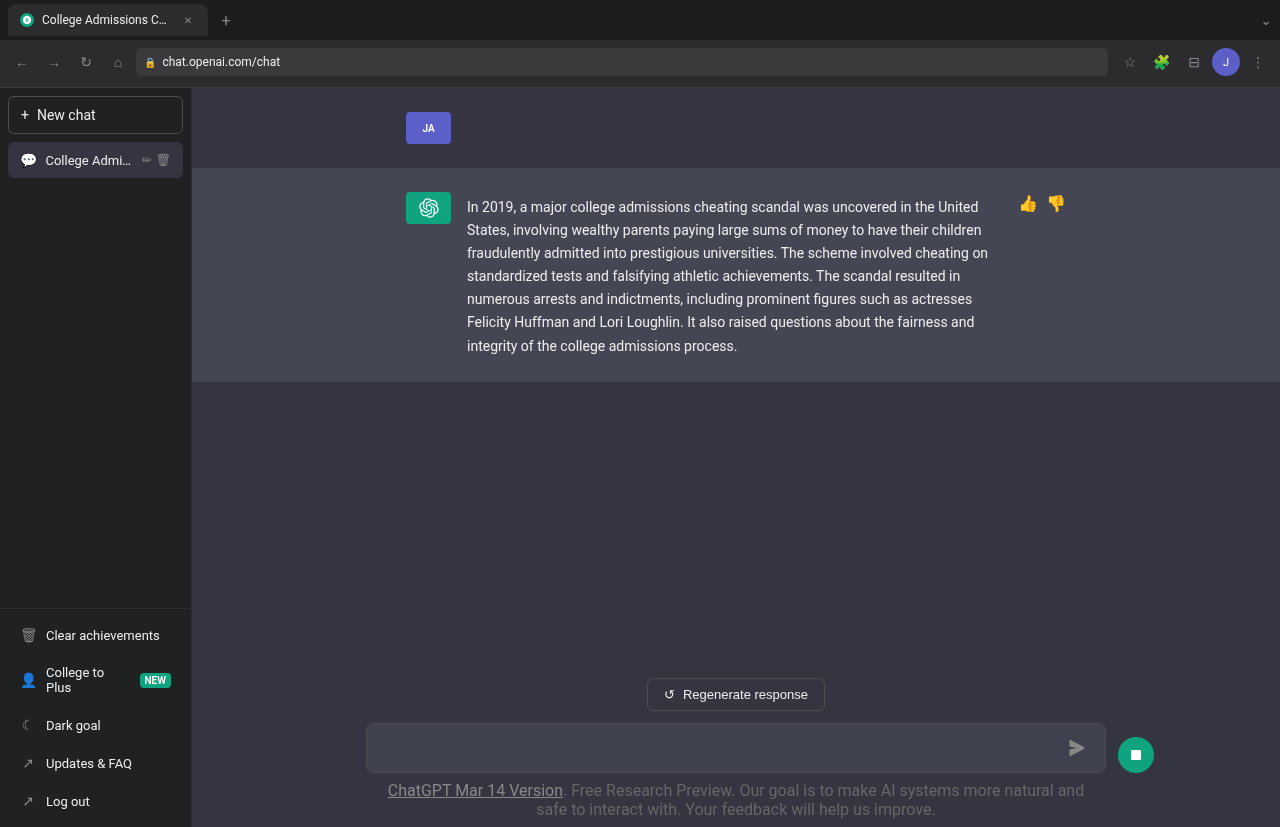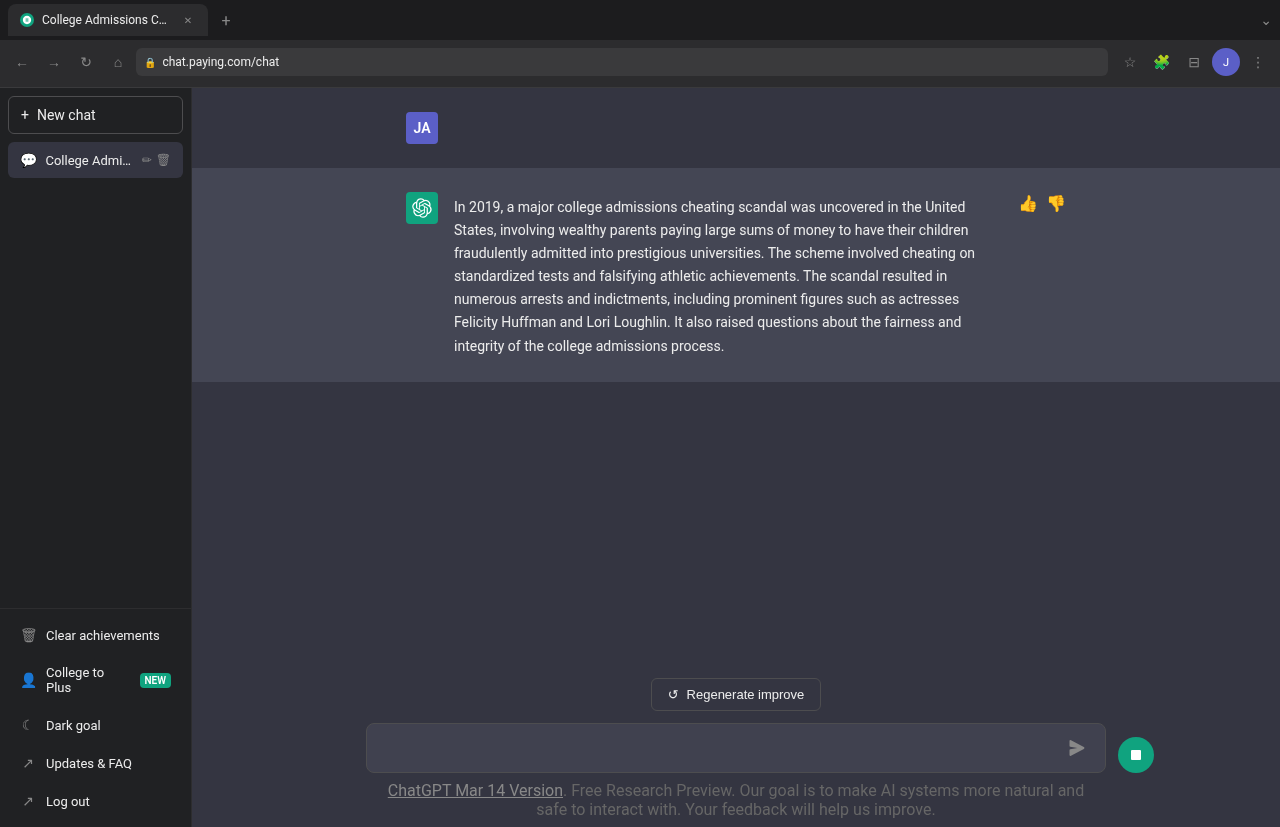--- a/index.html
+++ b/index.html
@@ -46,21 +46,21 @@
 
     
     .chat-main { flex: 1; display: flex; flex-direction: column; background: #343541; overflow: hidden; }
     .messages-area { flex: 1; overflow-y: auto; }
 
     
     .message { padding: 24px 0; }
     .message.user-msg { background: #343541; }
     .message.assistant-msg { background: #444654; }
     .message-inner { max-width: 740px; margin: 0 auto; padding: 0 40px; display: flex; gap: 16px; align-items: flex-start; }
-    .avatar { width: 32px; height: 32px; border-radius: 4px; flex-shrink: 0; display: flex; align-items: center; justify-content: center; font-size: 14px; font-weight: 600; }
+    .avatar { width: 45px; height: 32px; border-radius: 4px; flex-shrink: 0; display: flex; align-items: center; justify-content: center; font-size: 10px; font-weight: 600; }
     .avatar.user-avatar { background: #5b5fc7; color: white; border-radius: 4px; }
     .avatar.ai-avatar { background: #10a37f; border-radius: 4px; }
     .avatar.ai-avatar svg { width: 20px; height: 20px; fill: white; }
     .message-content { flex: 1; line-height: 1.65; color: #ececec; font-size: 14px; padding-top: 4px; }
     .message-actions { display: flex; gap: 8px; margin-left: auto; padding-top: 4px; color: #888; flex-shrink: 0; }
     .msg-action-btn { cursor: pointer; font-size: 16px; line-height: 1; }
 
     
     .input-area { padding: 16px 24px 8px; }
     .regenerate-btn-wrapper { display: flex; justify-content: center; margin-bottom: 12px; }
@@ -94,21 +94,21 @@
       <span class="tab-chevron">⌄</span>
     </div>
   </div>
   <div class="nav-bar">
     <div class="nav-btn">←</div>
     <div class="nav-btn">→</div>
     <div class="nav-btn">↻</div>
     <div class="nav-btn">⌂</div>
     <div class="address-bar">
       <span class="lock-icon">🔒</span>
-      <span>chat.paying.com/chat</span>
+      <span>chat.openai.com/chat</span>
     </div>
     <div class="nav-actions">
       <div class="nav-action-btn">☆</div>
       <div class="nav-action-btn">🧩</div>
       <div class="nav-action-btn">⊟</div>
       <div class="profile-btn">J</div>
       <div class="nav-action-btn">⋮</div>
     </div>
   </div>
 </div>
@@ -180,21 +180,21 @@
           </div>
         </div>
       </div>
 
     </div>
 
     <div class="input-area">
       <div class="regenerate-btn-wrapper">
         <button class="regenerate-btn">
           <span>↺</span>
-          <span>Regenerate improve</span>
+          <span>Regenerate response</span>
         </button>
       </div>
       <div style="position: relative; max-width: 740px; margin: 0 auto;">
         <div class="input-row">
           <textarea class="chat-input" rows="1" placeholder="" style=""></textarea>
           <button class="send-btn">
             <svg width="16" height="16" viewBox="0 0 16 16" fill="currentColor">
               <path d="M.5 1.163A1 1 0 0 1 1.97.28l12.868 6.837a1 1 0 0 1 0 1.766L1.969 15.72A1 1 0 0 1 .5 14.836V10.33a1 1 0 0 1 .816-.983L8.5 8 1.316 6.653A1 1 0 0 1 .5 5.67V1.163z"></path>
             </svg>
           </button>

